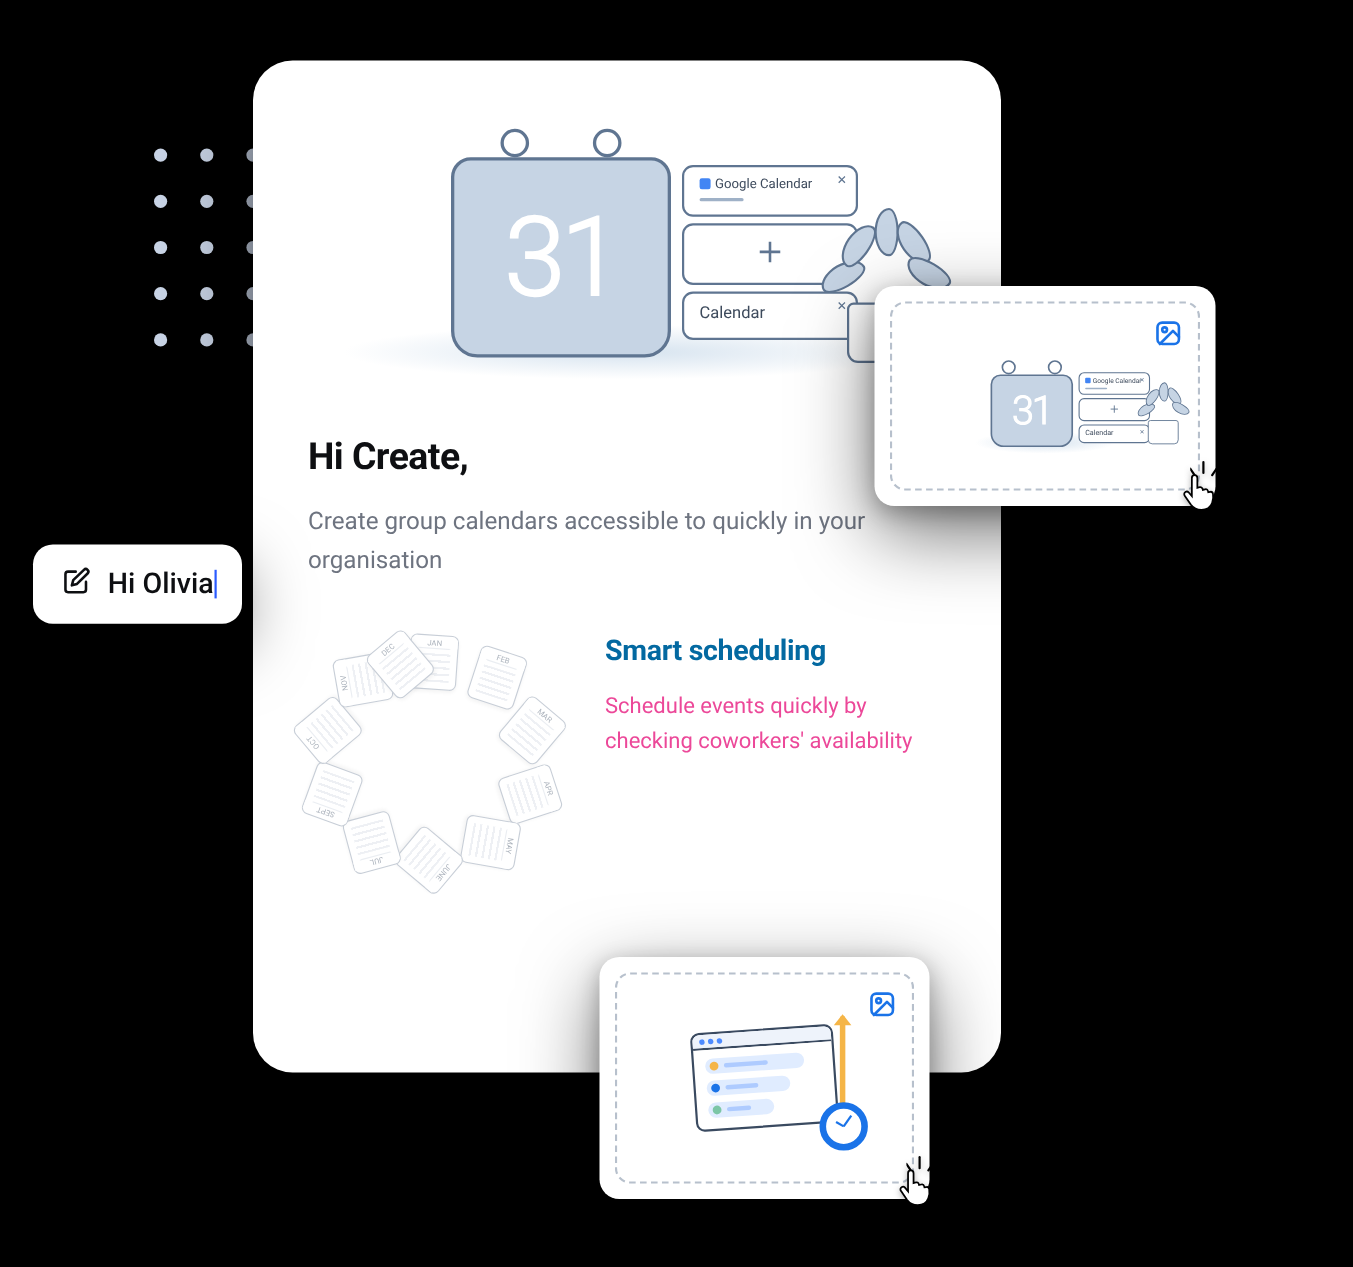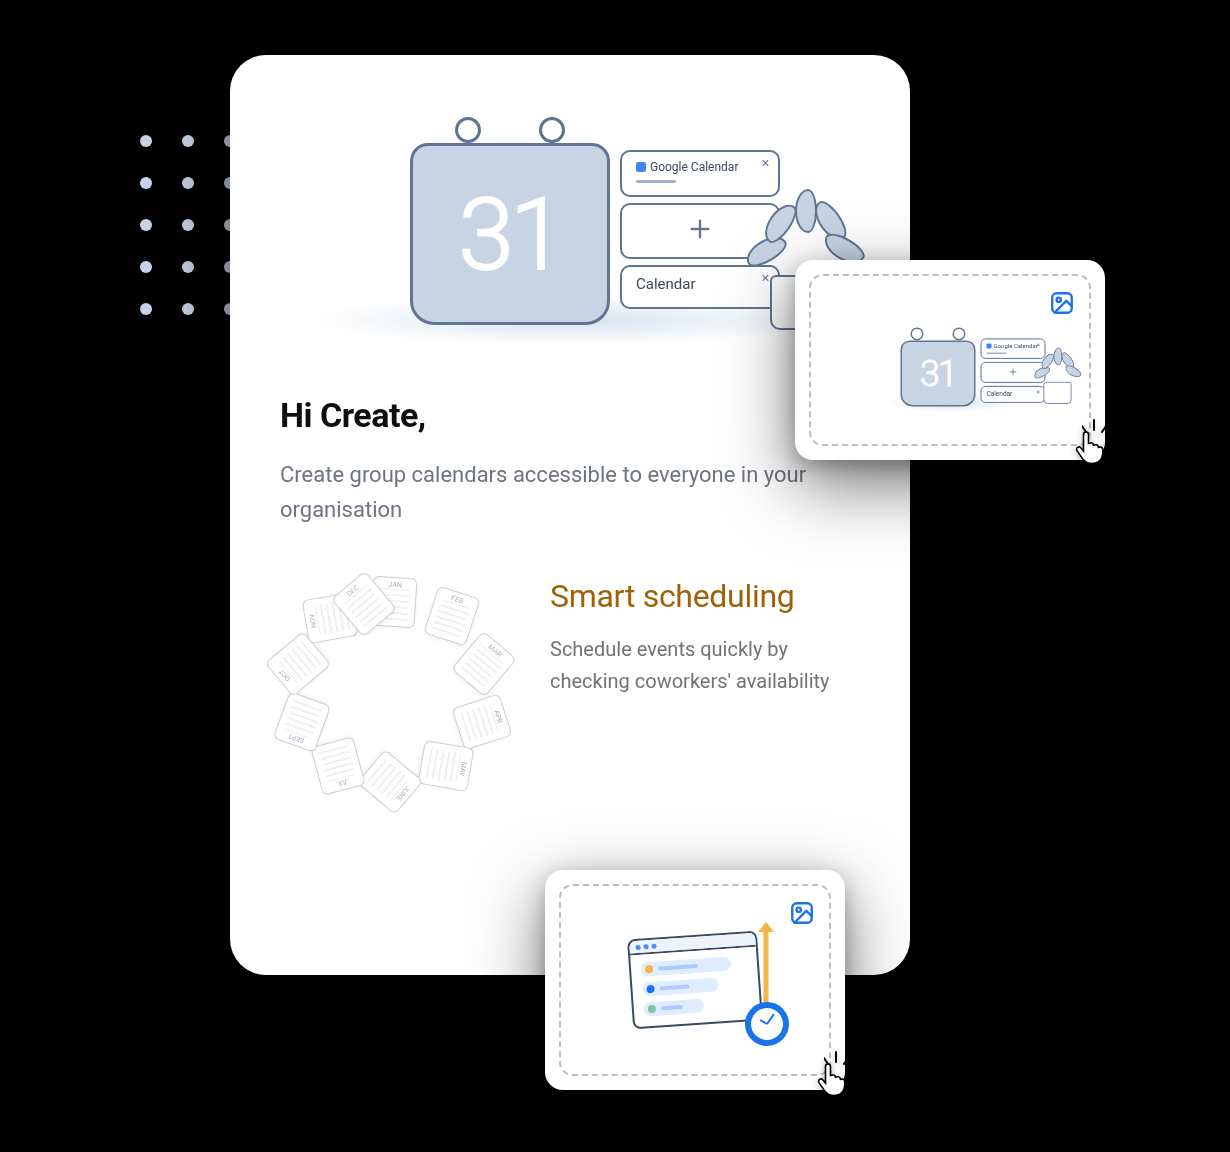--- a/index.html
+++ b/index.html
@@ -175,24 +175,24 @@
   .page::after{
     content:""; position:absolute; top:16px; left:6px; right:6px; bottom:6px;
     background:
       repeating-linear-gradient(#e5e9ef 0 2px, transparent 2px 6px);
   }
   .page .m {
     position:absolute; top:3px; left:0; right:0; text-align:center;
     font-size:7px; color:#7f8a99; z-index:2; background:#fff; padding:0 4px;
   }
   .section2-text h2 {
-    font-size: 32px; font-weight:400; color:#a16207; letter-spacing:-0.3px;
+    font-size: 26px; font-weight:700; color:#0369a1; letter-spacing:-0.3px;
   }
   .section2-text p {
-    margin-top:18px; font-size:20px; line-height:1.6; color:#737373; max-width:300px;
+    margin-top:18px; font-size:20px; line-height:1.6; color:#ec4899; max-width:300px;
   }
 
   
   .edit-pill {
     position:absolute;
     left: 30px;
     top: 495px;
     background:#fff;
     border-radius: 18px;
     box-shadow: 0 20px 60px rgba(0,0,0,0.5), 0 4px 16px rgba(0,0,0,0.2);
@@ -345,21 +345,21 @@
             <div class="leaf l3"></div>
             <div class="leaf l4"></div>
             <div class="leaf l5"></div>
         </div>
         <div class="pot"></div>
       </div>
     </div>
 
     <div class="greeting">
       <h1>Hi Create,</h1>
-      <p>Create group calendars accessible to everyone in your organisation</p>
+      <p>Create group calendars accessible to quickly in your organisation</p>
     </div>
 
     <div class="section2">
       <div class="wheel">
         <div class="page" style="left:92px;top:0;transform:rotate(4deg)">
             <span class="m">JAN</span>
           </div>
         <div class="page" style="left:150px;top:14px;transform:rotate(18deg)">
             <span class="m">FEB</span>
           </div>
@@ -392,20 +392,29 @@
           </div>
       </div>
       <div class="section2-text">
         <h2>Smart scheduling</h2>
         <p>Schedule events quickly by checking coworkers' availability</p>
       </div>
     </div>
 
   </div>
 
+  <div class="edit-pill">
+    <span>
+      <svg width="28" height="28" viewBox="0 0 24 24" fill="none" stroke="#0e0f12" stroke-width="2" stroke-linecap="round" stroke-linejoin="round">
+        <path d="M11 4H5a2 2 0 0 0-2 2v12a2 2 0 0 0 2 2h12a2 2 0 0 0 2-2v-6"></path>
+        <path d="M17.4 2.6a2 2 0 0 1 2.83 2.83L12 13.6 8 14.67 9.07 10.67z"></path>
+      </svg>
+    </span>
+    <span class="txt">Hi Olivia</span>
+  </div>
 
   <div class="dropzone dz1">
     <div class="dropzone-inner">
       <div class="dz-icon">
         <svg width="26" height="26" viewBox="0 0 24 24" fill="none" stroke="#1a73e8" stroke-width="2.2" stroke-linecap="round" stroke-linejoin="round">
           <rect x="3" y="3" width="18" height="18" rx="4"></rect>
           <circle cx="9" cy="9" r="2"></circle>
           <path d="M21 15l-5-5L5 21"></path>
         </svg>
       </div>

